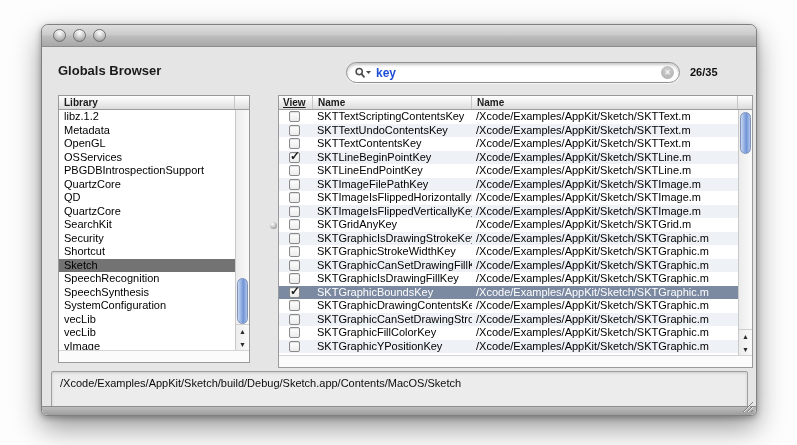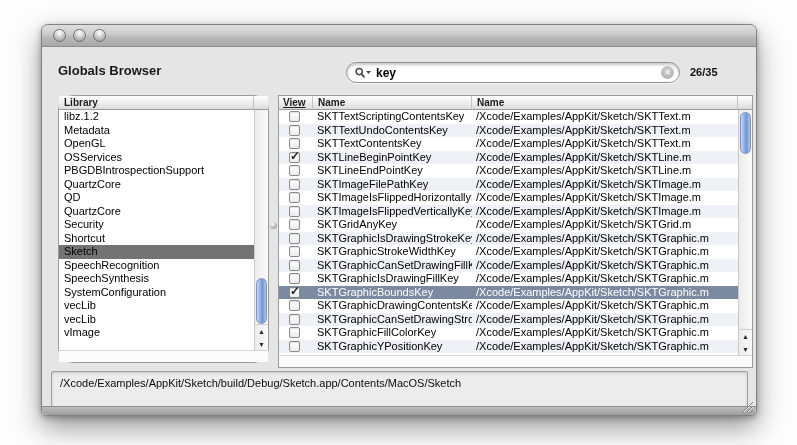--- a/index.html
+++ b/index.html
@@ -35,32 +35,32 @@
   
   .search-field {
     position:absolute; left:304px; top:15px; width:334px; height:21px;
     background:#ffffff; border:1px solid #8f8f8f; border-radius:11px;
     box-shadow:inset 0 2px 3px rgba(0,0,0,.22), 0 1px 0 rgba(255,255,255,.7);
     display:flex; align-items:center; padding:0 5px 0 7px;
   }
   .search-menu { display:flex; align-items:center; cursor:pointer; margin-right:4px; }
   .search-input {
     flex:1; border:none; outline:none; background:transparent;
-    font-family:"Liberation Sans", sans-serif; font-size:12px; font-weight:bold; color:#000000;
+    font-family:"Liberation Sans", sans-serif; font-size:12px; font-weight:bold; color:#1d4ed8;
   }
   .clear-btn {
     width:13px; height:13px; border-radius:50%; flex:0 0 13px;
     background:radial-gradient(circle at 50% 35%, #cfcfcf, #ababab);
     color:#ffffff; font-size:8px; line-height:13px; text-align:center; cursor:pointer;
   }
   .result-count { position:absolute; left:648px; top:19px; font-size:11px; font-weight:bold; color:#111; }
 
   
   .pane { position:absolute; background:#ffffff; border:1px solid #9a9a9a; }
-  .pane-left  { left:16px;  top:48px; width:211px; height:268px;border-radius:15px; }
+  .pane-left  { left:16px;  top:48px; width:192px; height:268px; }
   .pane-right { left:236px; top:48px; width:475px; height:273px; }
 
   .hdr-row { display:flex; height:14px; border-bottom:1px solid #9c9c9c;
     background:linear-gradient(180deg,#ffffff 0%,#f0f0f0 45%,#dcdcdc 100%); }
   .hdr-cell { font-size:10px; font-weight:bold; color:#1c1c1c; padding:1px 0 0 5px;
     border-right:1px solid #c6c6c6; overflow:hidden; white-space:nowrap; cursor:default; }
   .hdr-cell:last-child { border-right:none; }
 
   .list-body { position:absolute; left:0; top:14px; right:14px; bottom:12px; overflow:hidden; }
   .lib-row { height:13.5px; line-height:13.5px; font-size:11px; color:#000;
@@ -168,20 +168,23 @@
             <div class="lib-row">
     <span>QuartzCore</span>
   </div>
             <div class="lib-row">
     <span>QD</span>
   </div>
             <div class="lib-row">
     <span>QuartzCore</span>
   </div>
             <div class="lib-row">
+    <span>SearchKit</span>
+  </div>
+            <div class="lib-row">
     <span>Security</span>
   </div>
             <div class="lib-row">
     <span>Shortcut</span>
   </div>
             <div class="lib-row selected">
     <span>Sketch</span>
   </div>
             <div class="lib-row">
     <span>SpeechRecognition</span>

